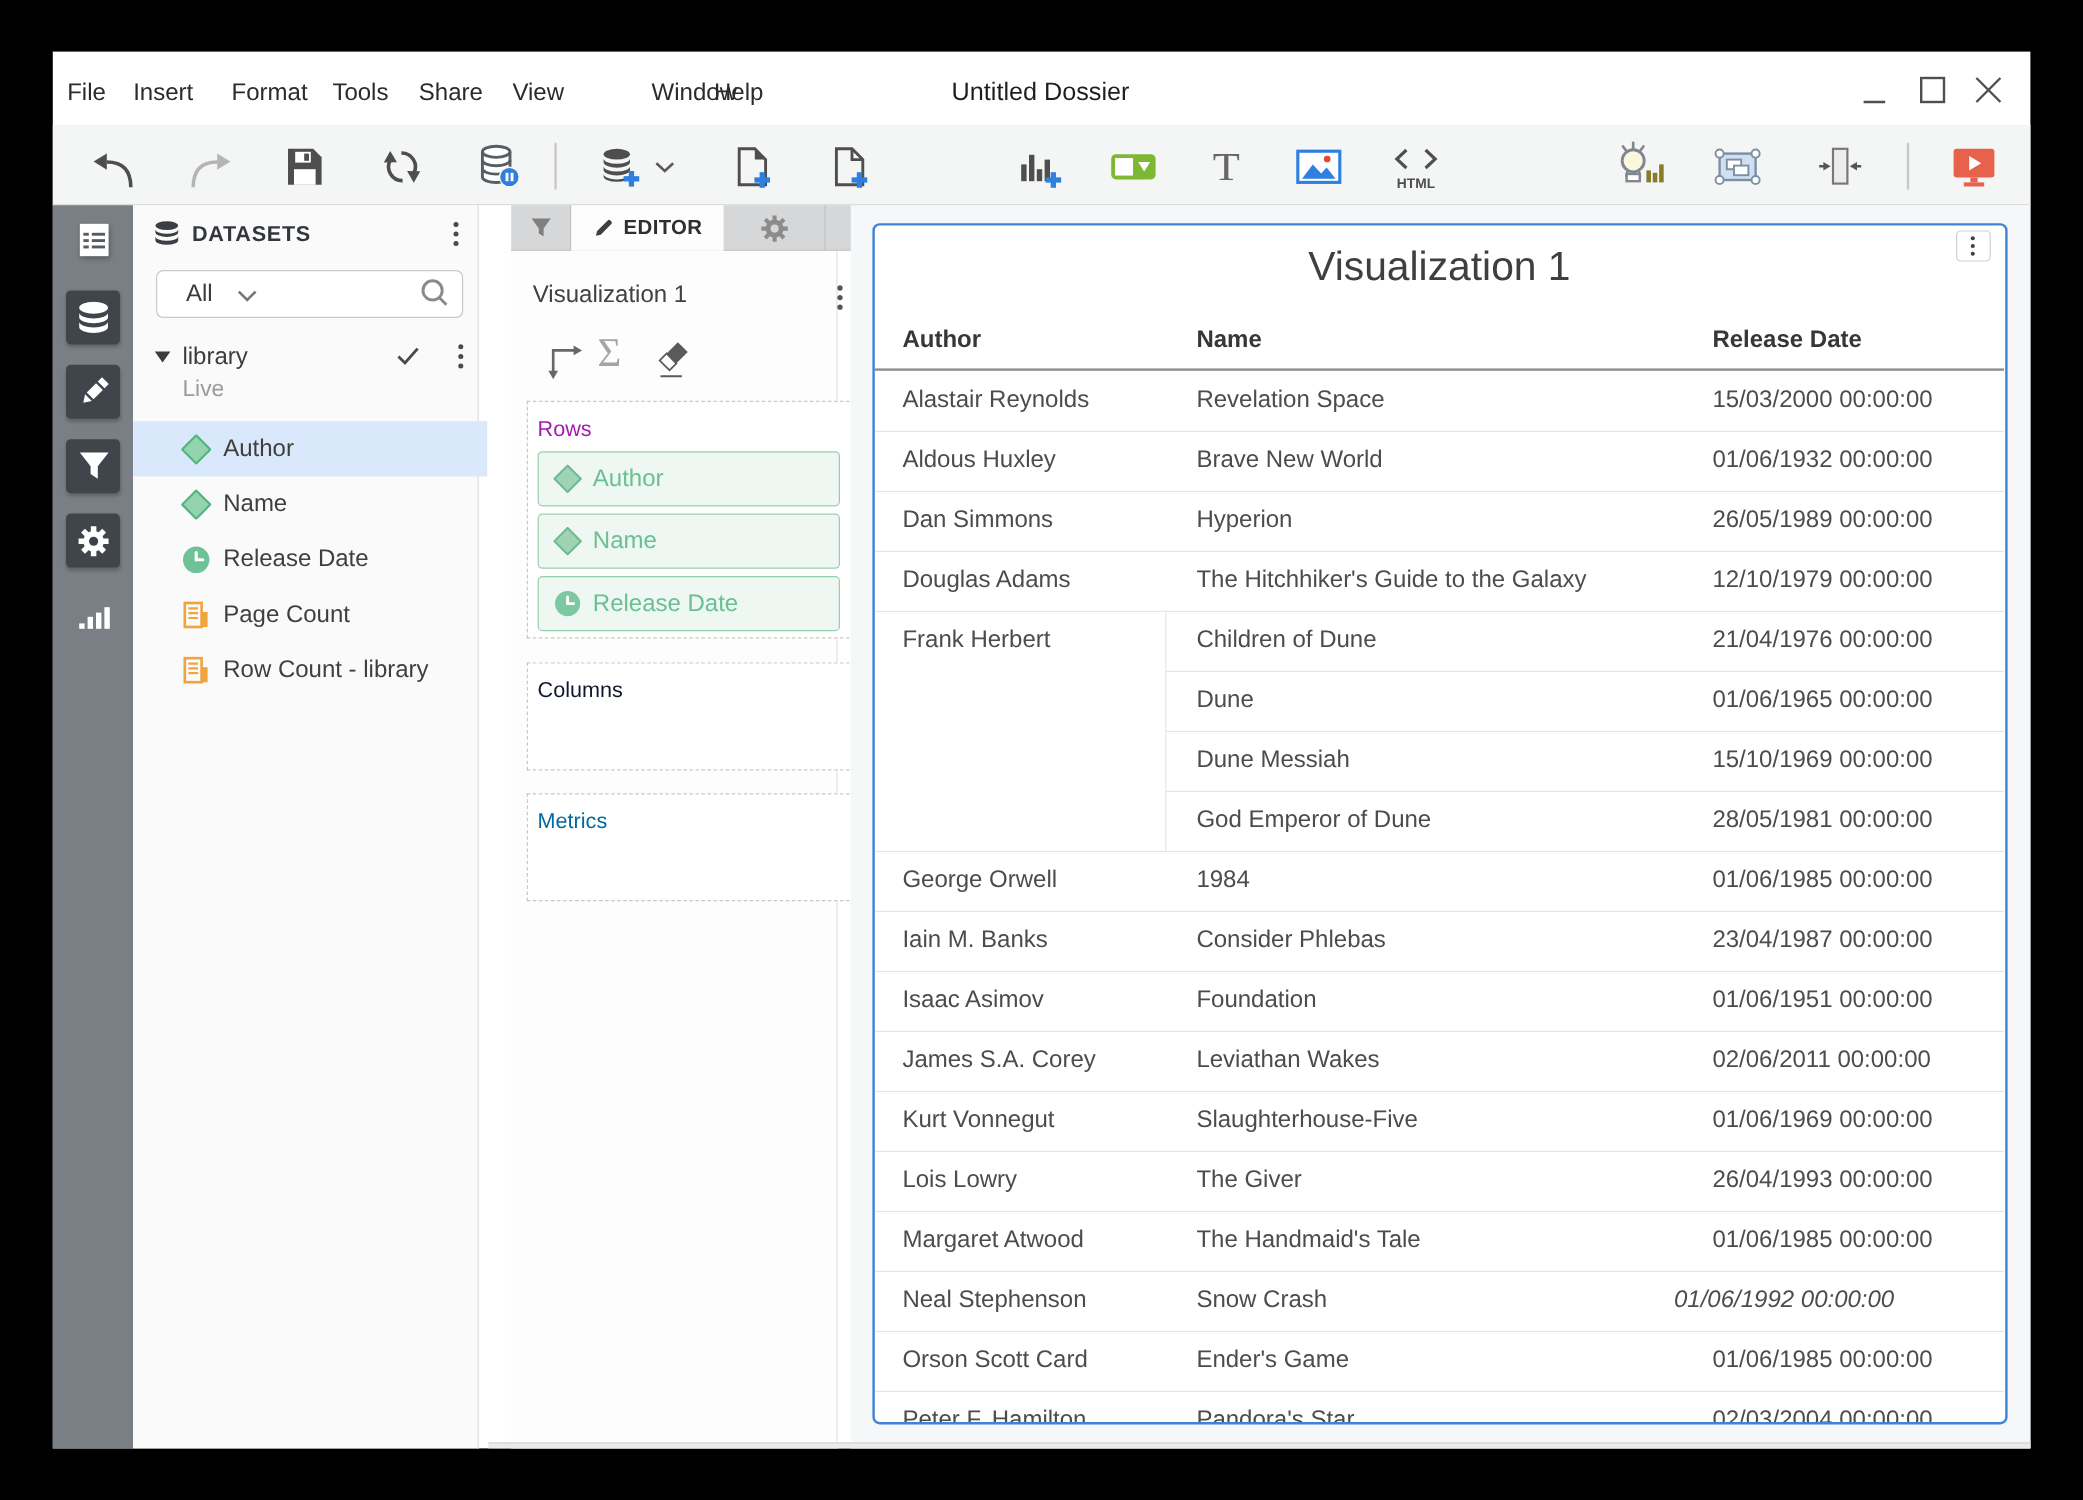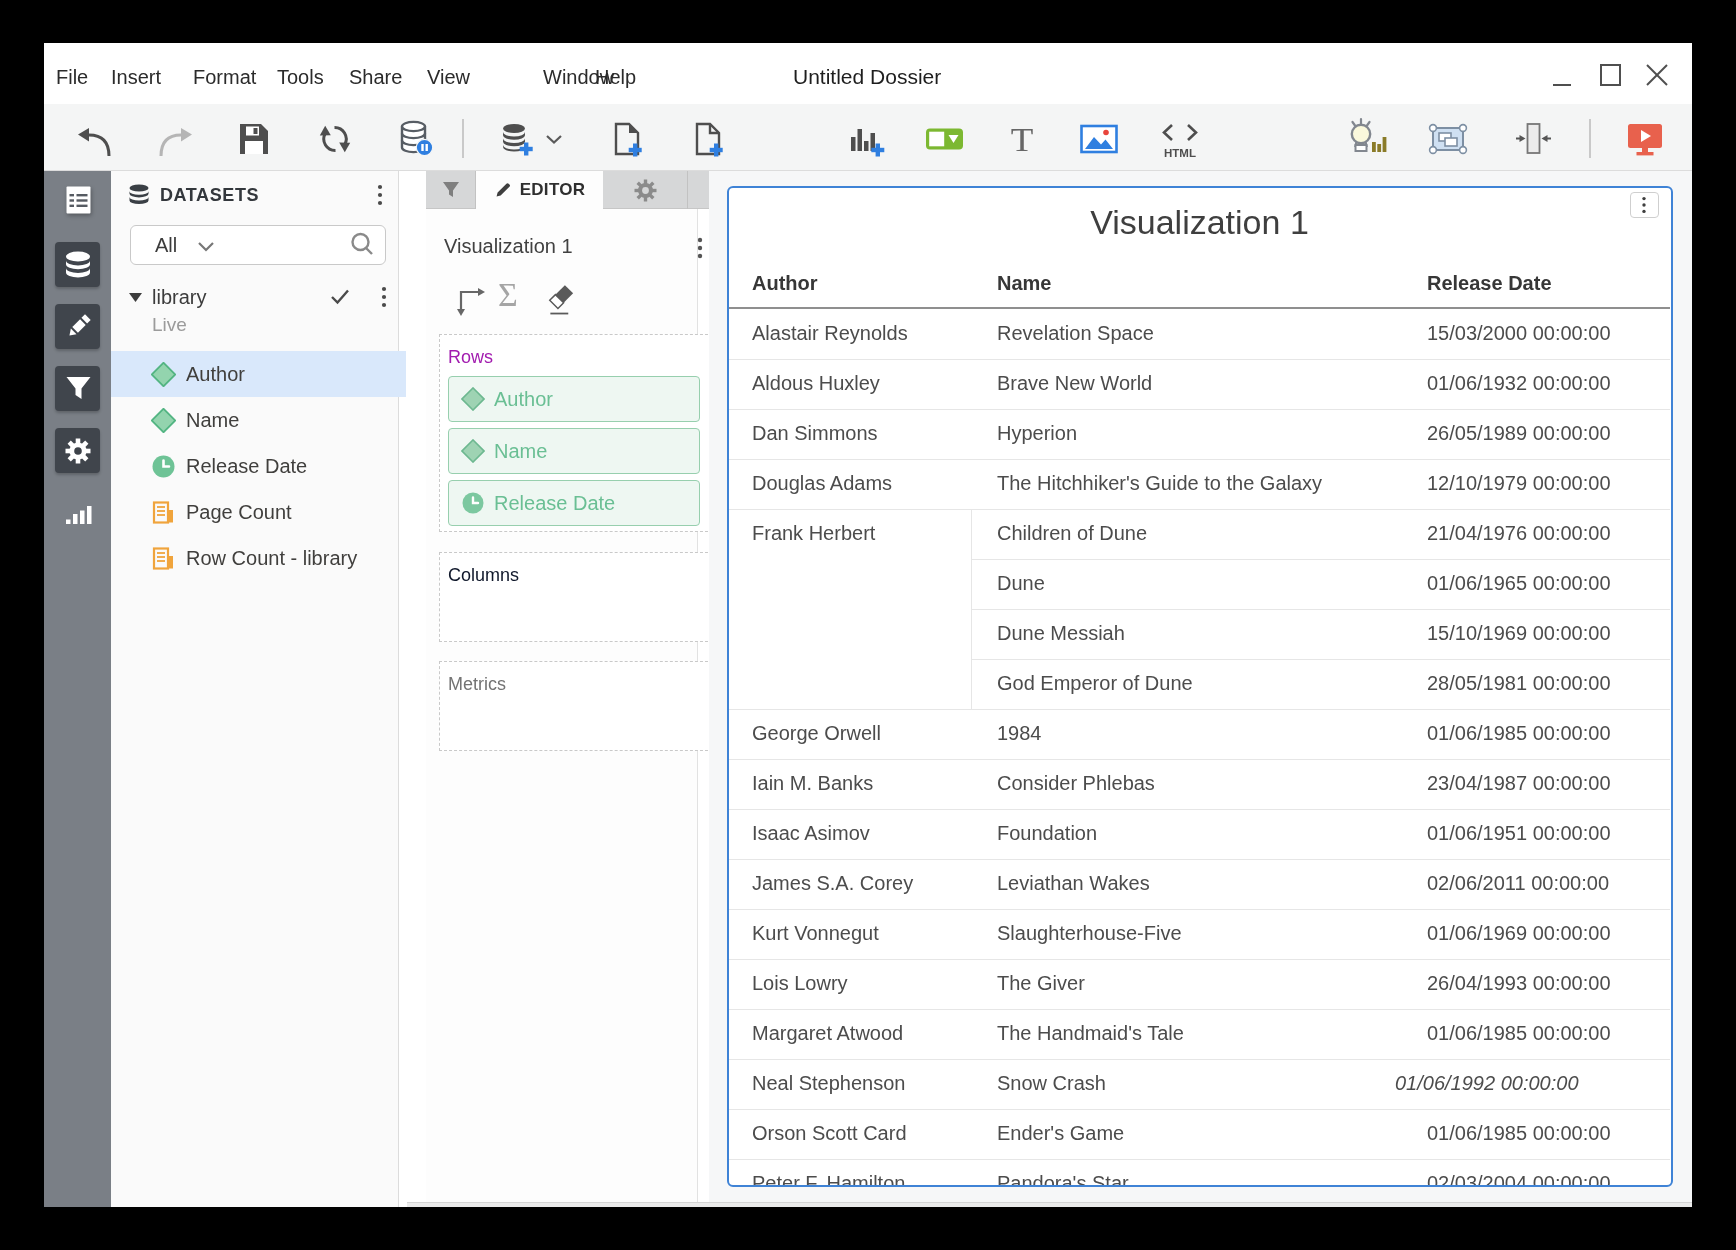--- a/index.html
+++ b/index.html
@@ -399,21 +399,21 @@
         <circle cx="12" cy="12" r="10.5" fill="#7cc8a0"></circle>
         <path d="M12 6.5 V12 H17" fill="none" stroke="#fff" stroke-width="2.4" stroke-linecap="round"></path>
       </svg>
       <span>Release Date</span>
     </div>
 
     <div class="dropzone" style="left:13px;top:381px;width:272px;height:88px;"></div>
     <div class="abs" style="left:22px;top:394px;font-size:18px;color:#0f172a;">Columns</div>
 
     <div class="dropzone" style="left:13px;top:490px;width:272px;height:88px;"></div>
-    <div class="abs" style="left:22px;top:503px;font-size:18px;color:#737373;">Metrics</div>
+    <div class="abs" style="left:22px;top:503px;font-size:18px;color:#0369a1;">Metrics</div>
   </div>
 
   <div class="canvas">
     <div class="panel" id="vizpanel">
     <div class="abs" style="left:0;top:16px;width:941px;text-align:center;font-size:34px;color:#3f3f3f;line-height:36px;">Visualization 1</div>
     <div class="abs" style="left:901px;top:4px;width:29px;height:26px;border:1.5px solid #cfcfcf;border-radius:4px;box-sizing:border-box;background:#fff;"></div>
     <svg class="abs" style="left:909px;top:8px;" width="12" height="18" viewBox="0 0 12 18">
       <circle cx="6" cy="2.6" r="1.7" fill="#3f3f3f"></circle>
           <circle cx="6" cy="9" r="1.7" fill="#3f3f3f"></circle>
           <circle cx="6" cy="15.4" r="1.7" fill="#3f3f3f"></circle>

